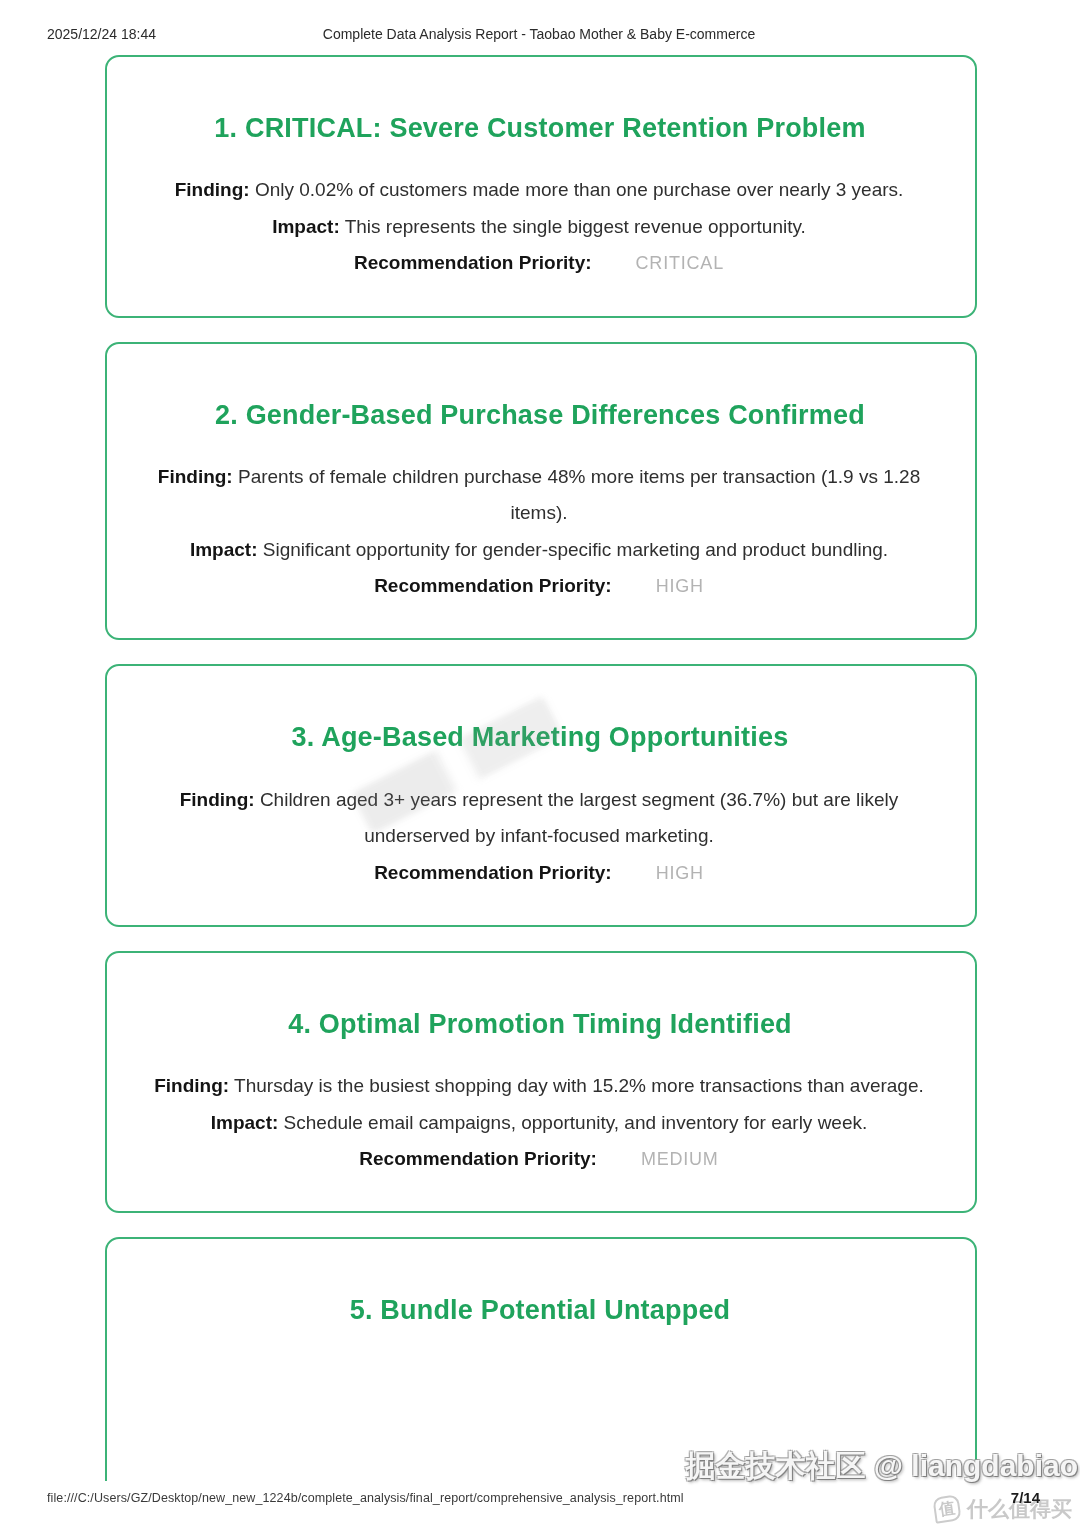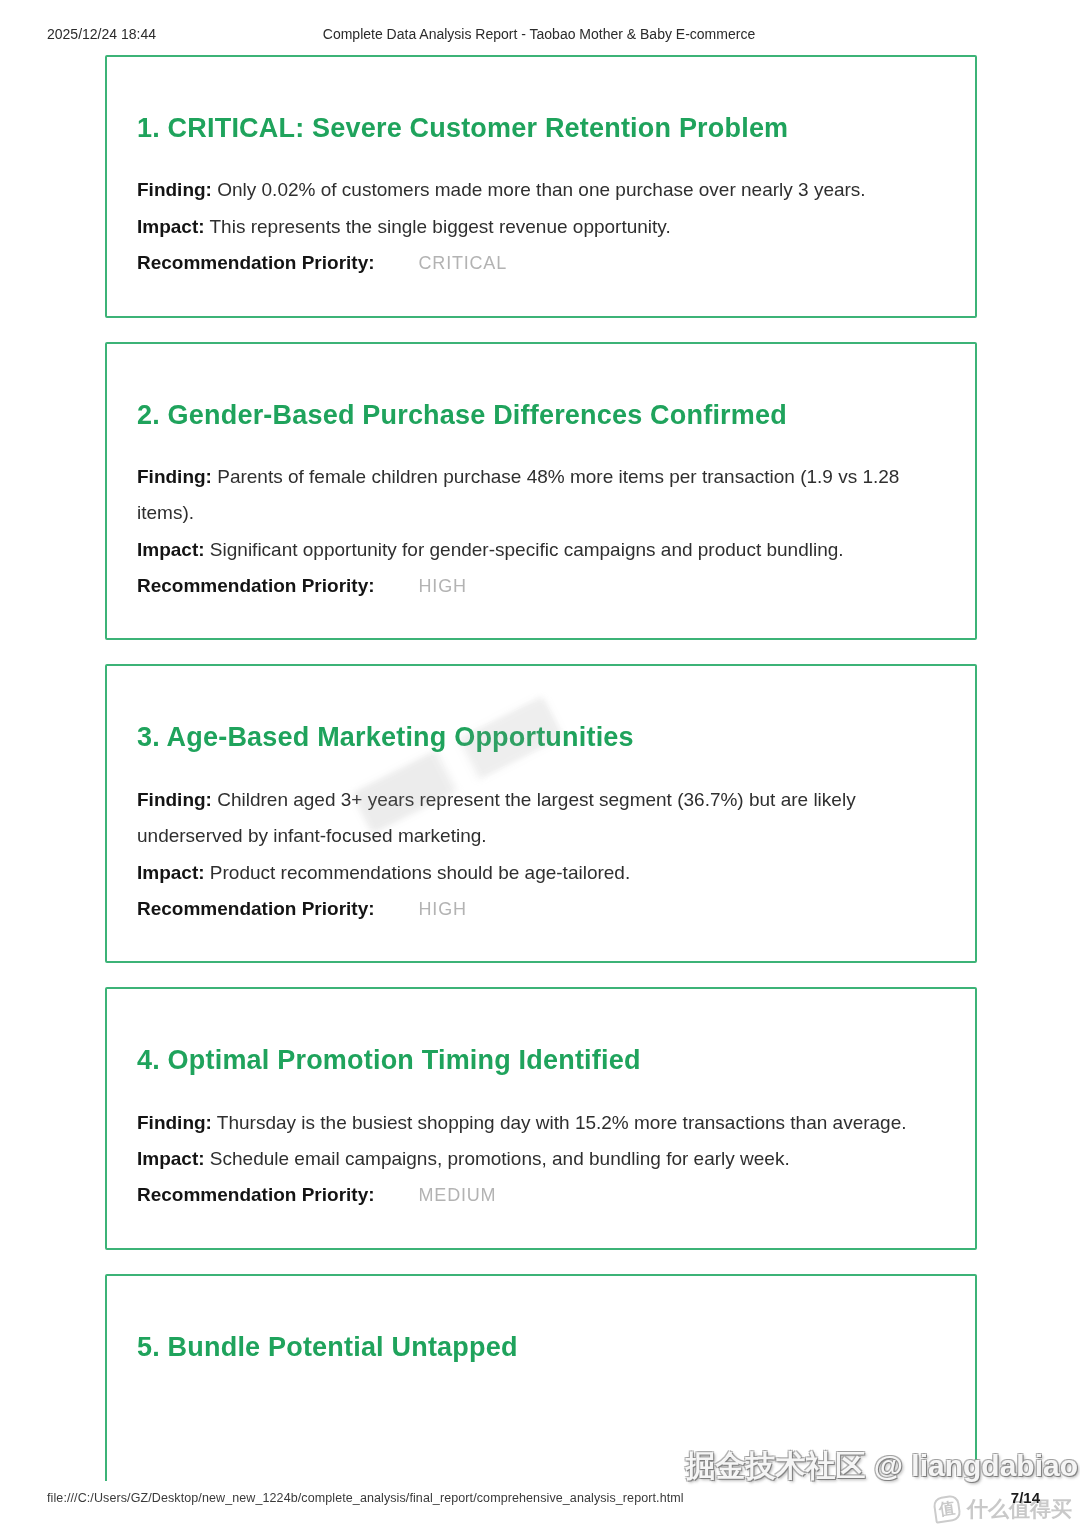--- a/index.html
+++ b/index.html
@@ -28,24 +28,25 @@
   .print-header .doc-title{position:absolute;left:0;right:0;top:0;text-align:center;}
 
   
   .page-content{
     position:absolute;top:55px;left:105px;width:872px;height:1426px;
     display:flex;flex-direction:column;gap:24px;
     overflow:hidden;
   }
   .card{
     border:2px solid var(--border-green);
-    border-radius:2px;
+    border-radius:14px;
     background:#ffffff;
     padding:40px 32px 34px 30px;
     flex:none;
+    text-align:center;
   }
   .card:last-child{min-height:330px;}
   .card h2{
     font-size:27px;line-height:1.3;font-weight:700;
     color:var(--title-green);
     margin:14px 0 26px 0;
     letter-spacing:.2px;
   }
   .card p.row{
     font-size:19px;line-height:1.92;color:var(--body-text);
@@ -120,35 +121,34 @@
   <section class="card">
     <h2>1. CRITICAL: Severe Customer Retention Problem</h2>
     <p class="row"><span class="label">Finding:</span> <span class="value">Only 0.02% of customers made more than one purchase over nearly 3 years.</span></p>
     <p class="row"><span class="label">Impact:</span> <span class="value">This represents the single biggest revenue opportunity.</span></p>
     <p class="row"><span class="label">Recommendation Priority:</span><span class="value priority-value">CRITICAL</span></p>
   </section>
 
   <section class="card">
     <h2>2. Gender-Based Purchase Differences Confirmed</h2>
     <p class="row"><span class="label">Finding:</span> <span class="value">Parents of female children purchase 48% more items per transaction (1.9 vs 1.28 items).</span></p>
-    <p class="row"><span class="label">Impact:</span> <span class="value">Significant opportunity for gender-specific campaigns and product bundling.</span></p>
+    <p class="row"><span class="label">Impact:</span> <span class="value">Significant opportunity for gender-specific marketing and product bundling.</span></p>
     <p class="row"><span class="label">Recommendation Priority:</span><span class="value priority-value">HIGH</span></p>
   </section>
 
   <section class="card">
     <h2>3. Age-Based Marketing Opportunities</h2>
     <p class="row"><span class="label">Finding:</span> <span class="value">Children aged 3+ years represent the largest segment (36.7%) but are likely underserved by infant-focused marketing.</span></p>
-    <p class="row"><span class="label">Impact:</span> <span class="value">Product recommendations should be age-tailored.</span></p>
     <p class="row"><span class="label">Recommendation Priority:</span><span class="value priority-value">HIGH</span></p>
   </section>
 
   <section class="card">
     <h2>4. Optimal Promotion Timing Identified</h2>
     <p class="row"><span class="label">Finding:</span> <span class="value">Thursday is the busiest shopping day with 15.2% more transactions than average.</span></p>
-    <p class="row"><span class="label">Impact:</span> <span class="value">Schedule email campaigns, promotions, and bundling for early week.</span></p>
+    <p class="row"><span class="label">Impact:</span> <span class="value">Schedule email campaigns, opportunity, and inventory for early week.</span></p>
     <p class="row"><span class="label">Recommendation Priority:</span><span class="value priority-value">MEDIUM</span></p>
   </section>
 
   <section class="card">
     <h2>5. Bundle Potential Untapped</h2>
 
   </section>
 </div>
 
 <div class="faint-smudge"></div>

